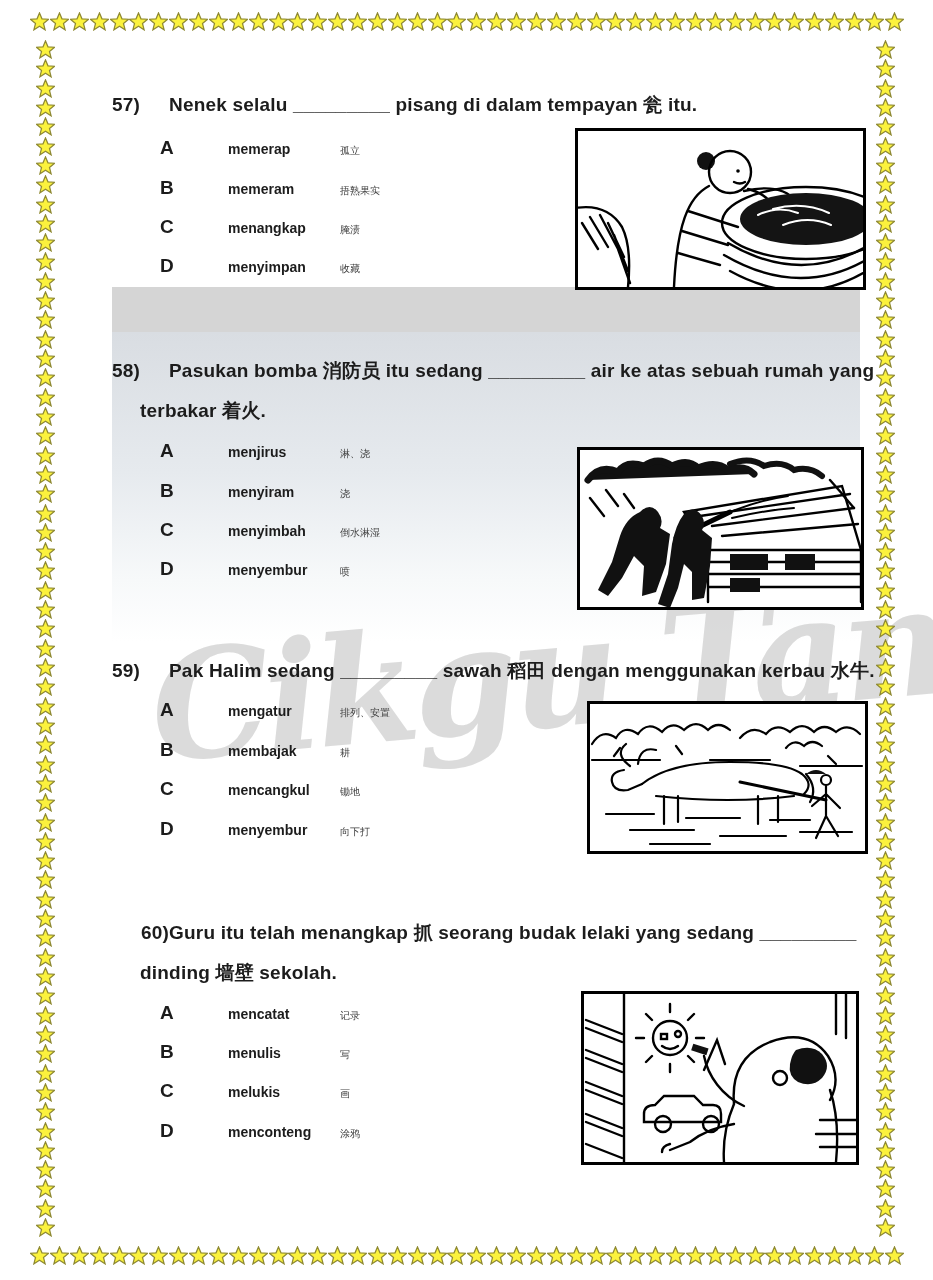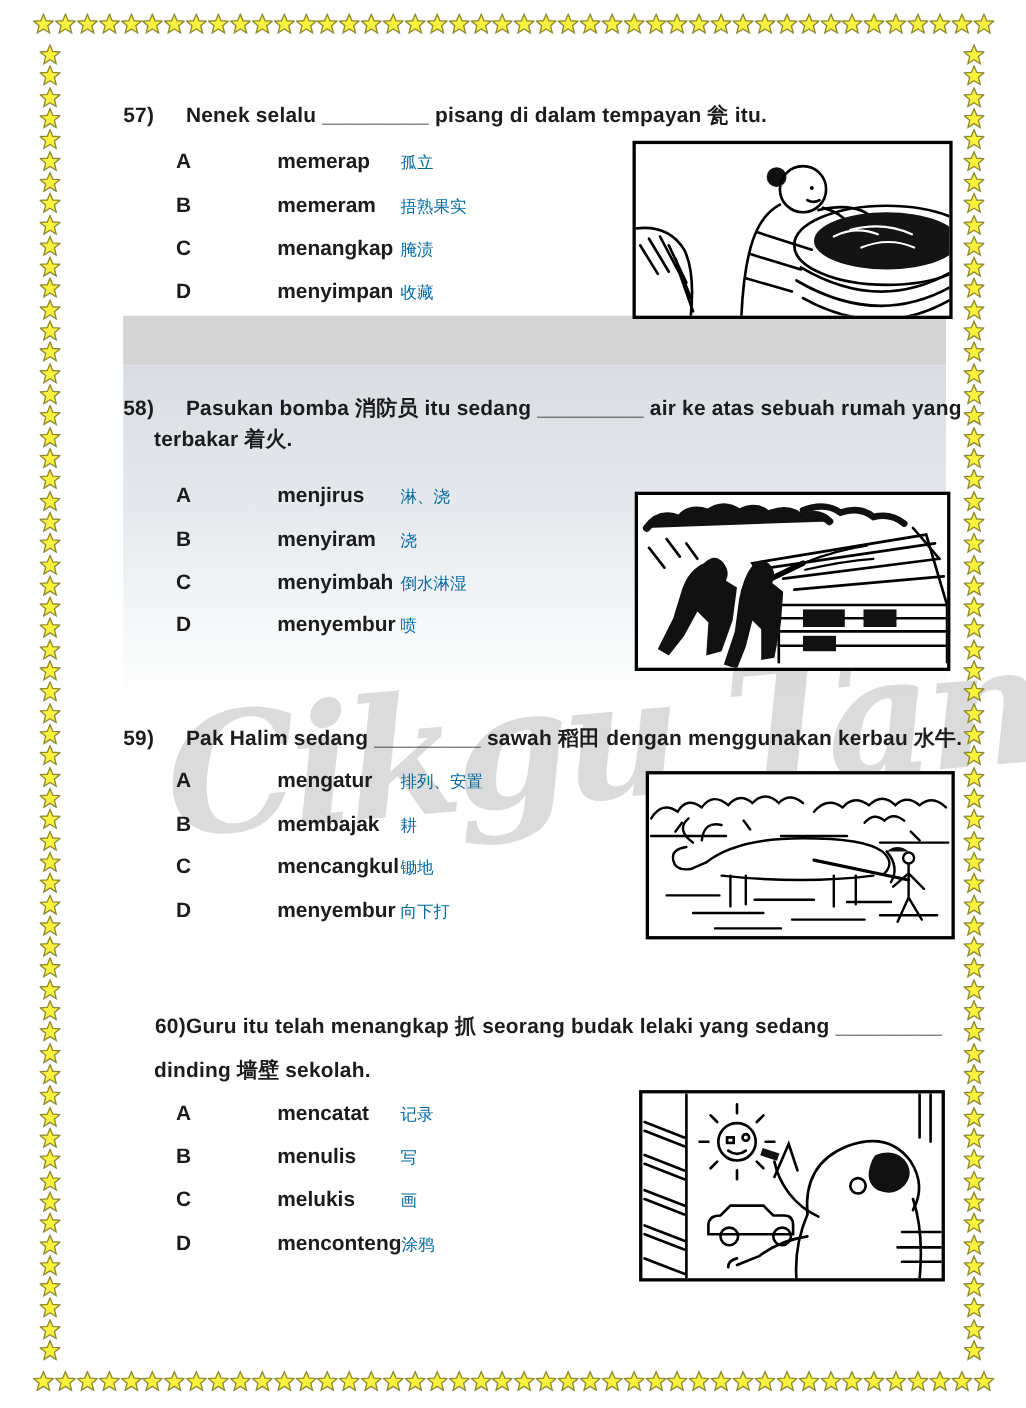--- a/index.html
+++ b/index.html
@@ -25,22 +25,22 @@
     position:absolute;left:150px;top:590px;width:700px;z-index:2;
     font-family:"DejaVu Serif", serif;font-style:italic;font-weight:bold;
     font-size:150px;letter-spacing:-6px;color:#c6c6c6;opacity:.62;
     transform:rotate(-5deg);pointer-events:none;white-space:nowrap;
   }
   
   .qline{position:absolute;font-size:19px;font-weight:600;white-space:nowrap;z-index:4;letter-spacing:.2px;}
   .qnum{display:inline-block;width:57px;}
   .opt{position:absolute;left:160px;display:flex;align-items:baseline;z-index:4;white-space:nowrap;}
   .opt .letter{display:inline-block;width:68px;font-size:19px;font-weight:600;}
-  .opt .word{display:inline-block;min-width:112px;font-size:19px;font-weight:600;margin-left:24px;}
-  .opt .cn{font-size:15px;font-weight:400;color:#0369a1;}
+  .opt .word{display:inline-block;min-width:112px;font-size:14px;font-weight:600;}
+  .opt .cn{font-size:10px;font-weight:400;color:#404040;}
   
   .illus{position:absolute;border:3px solid #000;background:#fff;z-index:3;}
   .illus svg{display:block;}
 </style>
 </head>
 <body>
 
 <div class="page">
 
   <div class="star-row top">
@@ -737,21 +737,21 @@
       <path d="M180,84 q20,-10 40,-2 M205,94 q25,-10 48,0 M195,78 q30,-8 56,4" stroke="#fff" stroke-width="2"></path>
       <path d="M150,112 Q228,158 300,108"></path>
       <path d="M146,124 Q228,172 302,120"></path>
       <path d="M152,140 Q228,182 298,134"></path>
     </svg>
   </div>
 
   <div class="qline" style="left:112px;top:358px;">
     <span class="qnum">58)</span><span>Pasukan bomba 消防员 itu sedang _________ air ke atas sebuah rumah yang</span>
   </div>
-  <div class="qline" style="left:140px;top:386px;">
+  <div class="qline" style="left:140px;top:398px;">
     <span>terbakar 着火.</span>
   </div>
   <div class="opt" style="top:440px;">
     <span class="letter">A</span>
     <span class="word">menjirus</span>
     <span class="cn">淋、浇</span>
   </div>
   <div class="opt" style="top:480px;">
     <span class="letter">B</span>
     <span class="word">menyiram</span>

